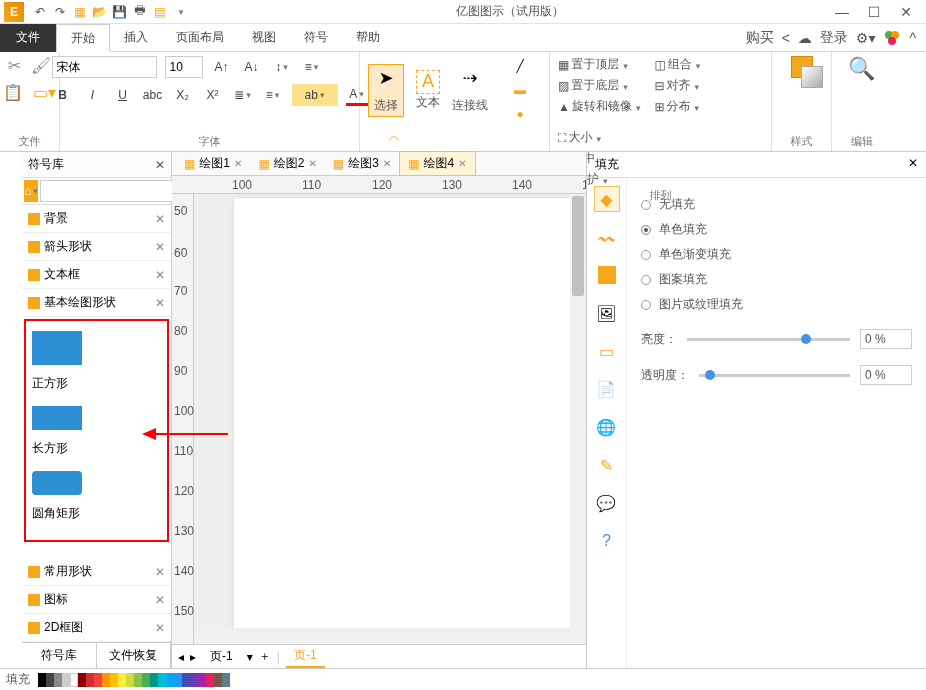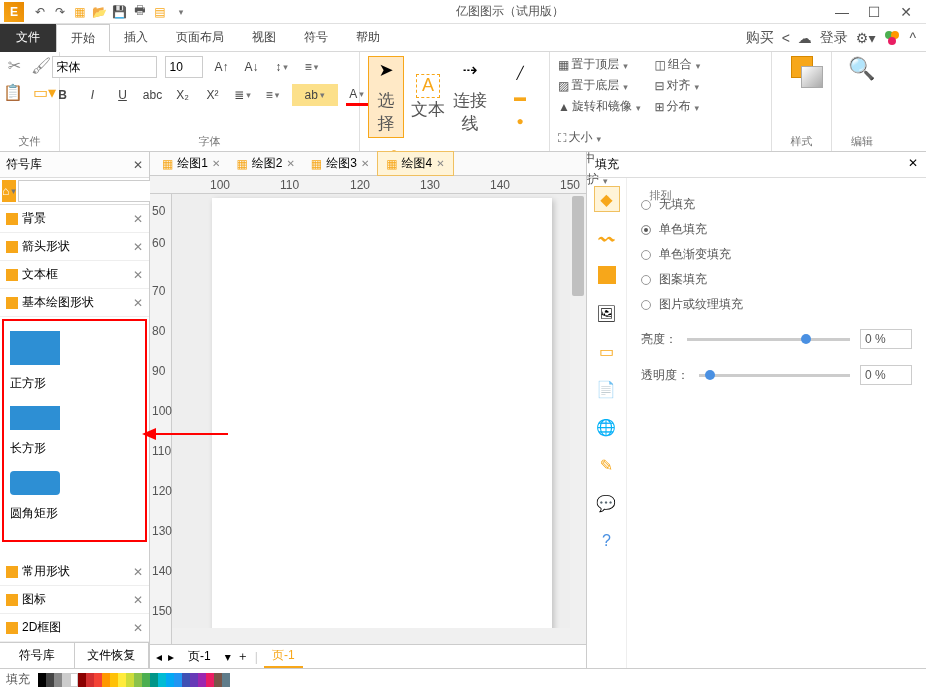--- a/index.html
+++ b/index.html
@@ -36,34 +36,34 @@
 .rib-font { width:300px; }
 .rib-font .row { display:flex; gap:8px; align-items:flex-start; width:100%; }
 .rib-font select, .rib-font input { border:1px solid #ccc; height:22px; padding:0 4px; }
 .rib-font .fn { width:105px; }
 .rib-font .fs { width:38px; }
 .rib-font .btn { width:22px; height:22px; display:flex; align-items:center; justify-content:center; color:#444; cursor:pointer; }
 .rib-tools { width:190px; }
 .rib-tools .tool { width:36px; text-align:center; cursor:pointer; }
 .rib-tools .tool.sel { background:#ffe9c6; border:1px solid #f7a71a; padding:2px; }
 .rib-tools .tool .ic { font-size:18px; display:block; height:30px; }
-.rib-tools .tool .lb { font-size:17px; color:#555; }
+.rib-tools .tool .lb { font-size:12px; color:#555; }
 .rib-tools .mini { display:flex; flex-direction:column; gap:4px; margin-left:16px; }
 .rib-tools .mini span { width:20px; height:20px; display:flex; align-items:center; justify-content:center; }
 .rib-arrange { width:222px; }
 .rib-arrange .arow { display:flex; gap:2px; align-items:center; font-size:11px; color:#555; }
 .rib-arrange .acol { display:flex; flex-direction:column; gap:4px; }
 .rib-style { width:60px; }
 .rib-style .rib-body, .rib-edit .rib-body { flex-direction:column; }
 .rib-edit { width:60px; border-right:none; }
 .sq-orange { width:22px; height:22px; background:#f7a71a; border:1px solid #d68800; }
 .sq-grad { width:22px; height:22px; background:linear-gradient(135deg,#fff,#aaa); border:1px solid #aaa; }
 
 
-.main { display:flex; height:calc(690px - 24px - 28px - 100px - 22px); }
+.main { display:flex; height:calc(690px - 24px - 28px - 100px - 22px);padding-left:22px; }
 .left-panel { width:150px; border-right:1px solid #ccc; display:flex; flex-direction:column; }
 .left-panel .hdr { display:flex; align-items:center; justify-content:space-between; padding:4px 6px; border-bottom:1px solid #ddd; background:#fcfcfc; }
 .left-panel .hdr .x { cursor:pointer; color:#555; }
 .left-panel .search-row { display:flex; gap:2px; padding:2px; border-bottom:1px solid #ddd; }
 .left-panel .search-row .home { width:22px; height:22px; background:#f7a71a; display:flex; align-items:center; justify-content:center; color:#fff; }
 .left-panel .search-row input { flex:1; border:1px solid #ccc; height:22px; }
 .left-panel .search-row .mag { width:22px; height:22px; display:flex; align-items:center; justify-content:center; }
 .left-panel .cat { display:flex; justify-content:space-between; padding:5px 6px; border-bottom:1px solid #eee; cursor:pointer; align-items:center; }
 .left-panel .cat .star { width:12px; height:12px; background:#f7a71a; margin-right:4px; display:inline-block; }
 .left-panel .cat .nm { flex:1; }
@@ -408,21 +408,21 @@
       <span style="left:60px">100</span>
         <span style="left:130px">110</span>
         <span style="left:200px">120</span>
         <span style="left:270px">130</span>
         <span style="left:340px">140</span>
         <span style="left:410px">150</span>
     </div>
     <div class="canvas-wrap">
       <div class="ruler-v">
         <span style="top:10px">50</span>
-          <span style="top:42px">60</span>
+          <span style="top:52px">60</span>
           <span style="top:90px">70</span>
           <span style="top:130px">80</span>
           <span style="top:170px">90</span>
           <span style="top:210px">100</span>
           <span style="top:250px">110</span>
           <span style="top:290px">120</span>
           <span style="top:330px">130</span>
           <span style="top:370px">140</span>
           <span style="top:410px">150</span>
       </div>

